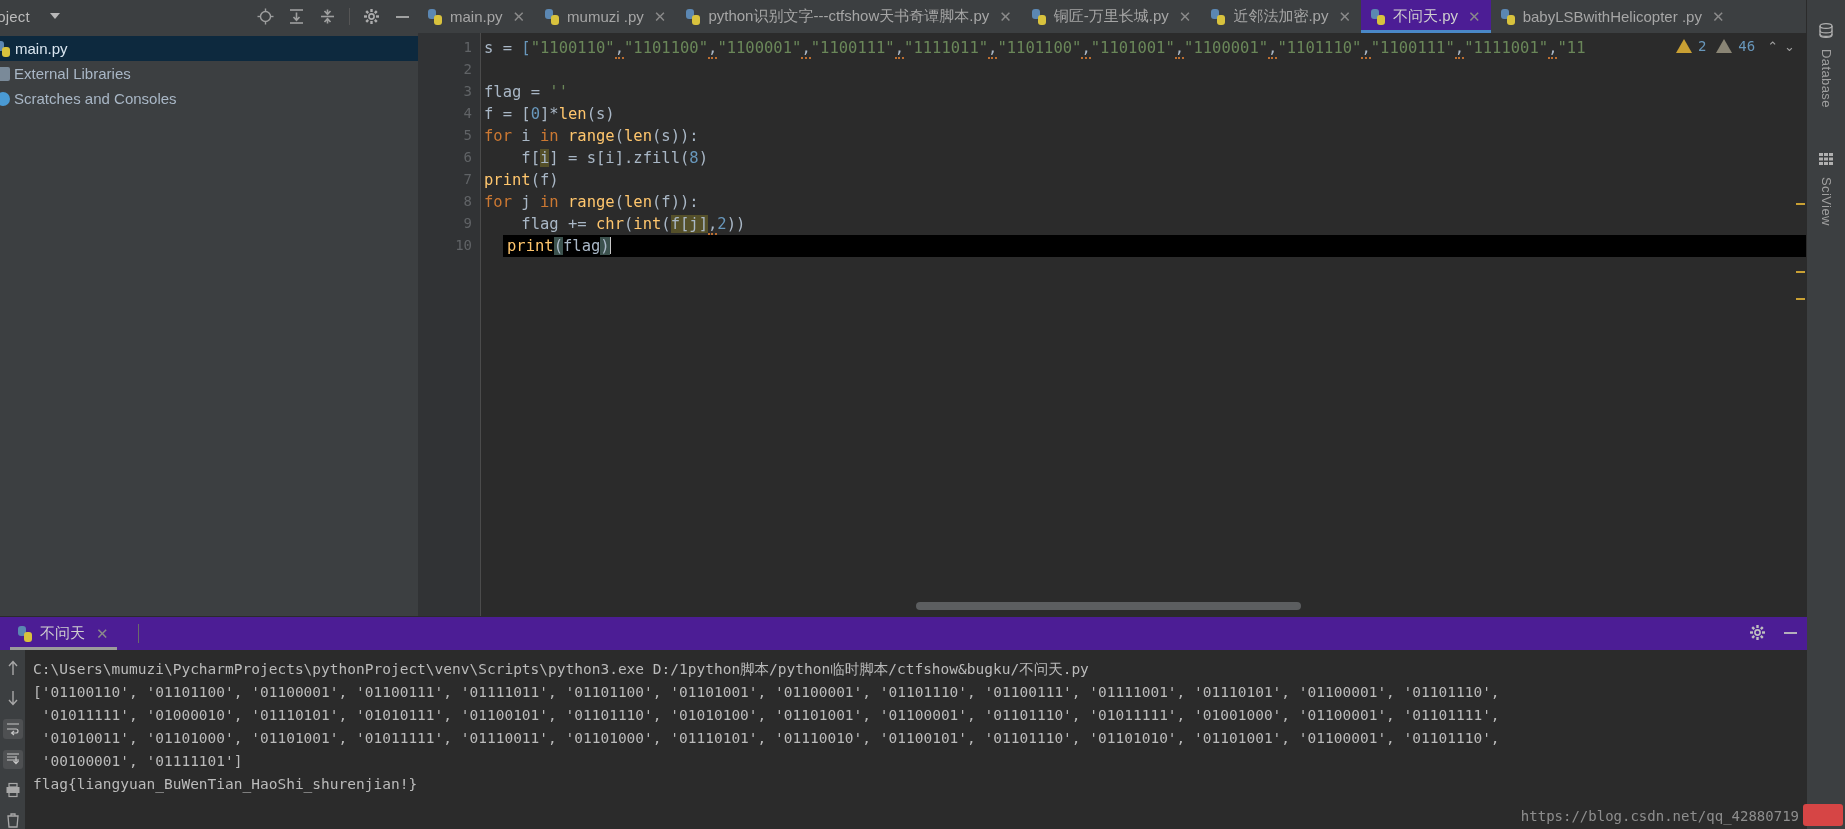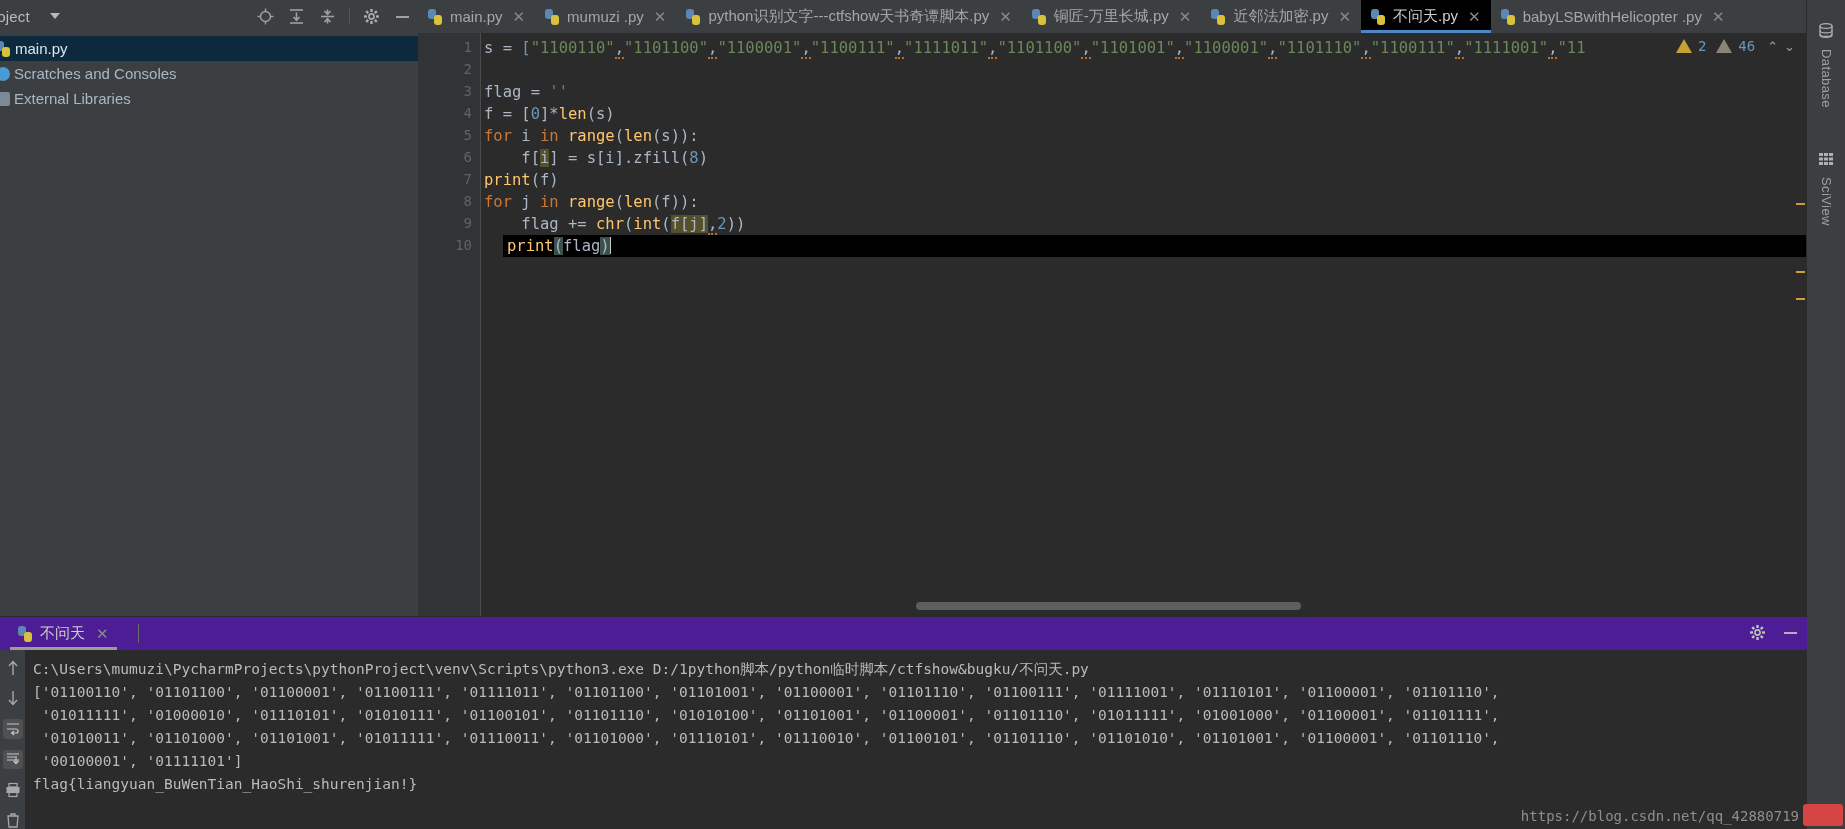--- a/index.html
+++ b/index.html
@@ -21,21 +21,21 @@
   .tree-row{position:relative;height:25px;display:flex;align-items:center;padding-left:2px;font-size:15px;}
   .tree-row.sel{background:#0d293e;color:#d6e2ea;}
   .tree-row .tlabel{margin-left:4px;color:#a9b7c6;}
   .tree-row.sel .tlabel{color:#d9e5ef;}
 
   
   .editor-wrap{position:absolute;left:418px;top:0;width:1389px;height:616px;background:#2b2b2b;}
   .tabbar{position:relative;height:33px;background:#3c3f41;display:flex;align-items:stretch;overflow:hidden;}
   .tab{position:relative;display:flex;align-items:center;padding:0 10px 0 10px;gap:7px;
        font-size:15px;color:#a6a6a6;white-space:nowrap;cursor:default;}
-  .tab.active{background:#000000;color:#cfcfcf;}
+  .tab.active{background:#4c1d95;color:#cfcfcf;}
   .tab.active .tabunder{position:absolute;left:0;right:0;bottom:0;height:3px;background:#4a88c7;}
   .tab .xclose{color:#8a8a8a;font-size:15px;margin-left:3px;line-height:1;}
   .pyicon{width:15px;height:16px;position:relative;display:inline-block;flex:0 0 auto;}
   .pyicon .pb{position:absolute;width:8px;height:10px;border-radius:3px;}
   .pyicon .pb1{left:0;top:0;background:#5b87b2;}
   .pyicon .pb2{left:6px;top:6px;background:#d8c23d;}
 
   .ed-body{position:relative;height:583px;background:#2b2b2b;}
   .gutter{position:absolute;left:0;top:0;width:62px;height:583px;background:#313335;}
   .gutter .ln{position:absolute;right:8px;font-family:"DejaVu Sans Mono","Liberation Mono",monospace;
@@ -155,26 +155,26 @@
 
     <div class="lp-tree">
       <div class="tree-row sel">
         <span class="pyicon" style="margin-left:-6px;">
           <span class="pb pb1"></span>
             <span class="pb pb2"></span>
         </span>
         <span class="tlabel">main.py</span>
       </div>
       <div class="tree-row">
+        <span style="margin-left:-6px;display:inline-block;width:14px;height:14px;background:#7a8a99;border-radius:2px;"></span>
+        <span class="tlabel">External Libraries</span>
+      </div>
+      <div class="tree-row">
         <span style="margin-left:-6px;display:inline-block;width:14px;height:14px;background:#4a9ad4;border-radius:50%;"></span>
         <span class="tlabel">Scratches and Consoles</span>
-      </div>
-      <div class="tree-row">
-        <span style="margin-left:-6px;display:inline-block;width:14px;height:14px;background:#7a8a99;border-radius:2px;"></span>
-        <span class="tlabel">External Libraries</span>
       </div>
     </div>
   </div>
 
   <div class="editor-wrap">
 
     <div class="tabbar">
       <div class="tab">
         <span class="pyicon">
             <span class="pb pb1"></span>

